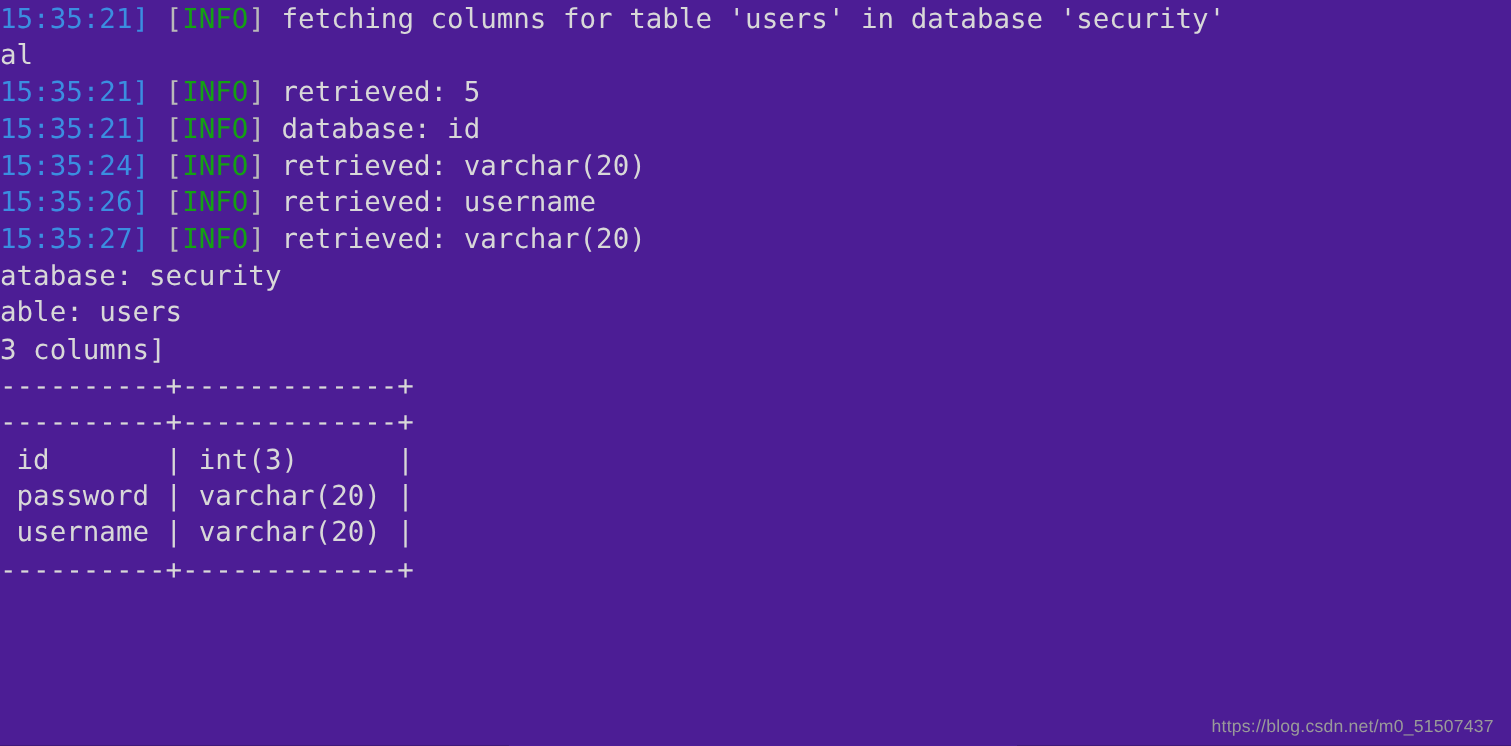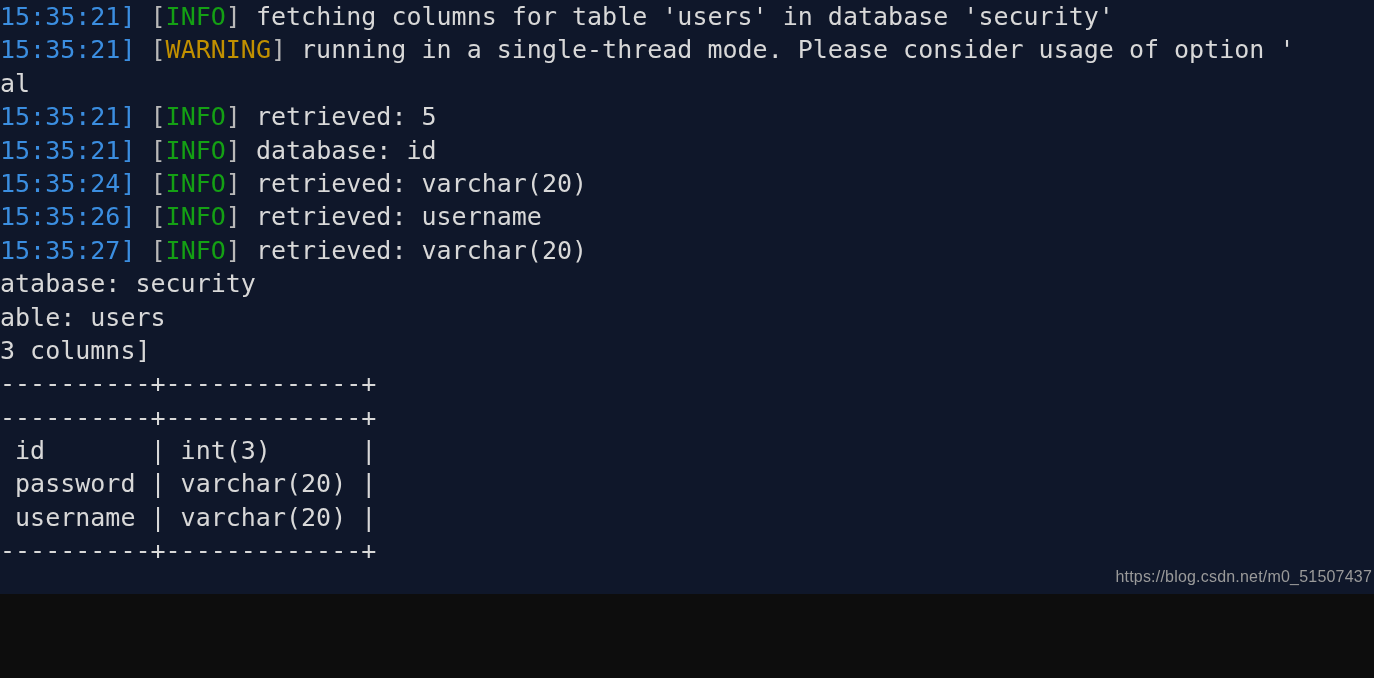--- a/index.html
+++ b/index.html
@@ -10,22 +10,22 @@
   }
   body {
     width: 1374px;
     height: 678px;
     overflow: hidden;
     font-family: "DejaVu Sans Mono", "Liberation Mono", monospace;
   }
   #terminal {
     position: relative;
     width: 1374px;
-    height: 594px;
-    background: #0f172a;
+    height: 678px;
+    background: #4c1d95;
     overflow: hidden;
   }
   .console {
     position: absolute;
     left: 0;
     top: 0;
     width: 1374px;
     padding: 0;
     margin: 0;
   }
@@ -41,36 +41,35 @@
   }
   .ts      { color: #3b8ee0; }
   .lvl-info    { color: #14a014; }
   .lvl-warning { color: #c19000; }
   .brk     { color: #b9b9b9; }
   .msg     { color: #d8d8d8; }
   .tbl     { color: #d8d8d8; }
 
   #watermark {
     position: absolute;
-    right: 2px;
+    right: 16px;
     bottom: 8px;
     font-family: "Liberation Sans", sans-serif;
     font-size: 16px;
     color: #9a9a9a;
     letter-spacing: 0.2px;
     white-space: pre;
   }
 </style>
 </head>
 <body>
 
 <div id="terminal">
   <div class="console" id="console">
       <div class="line"><span class="ts">15:35:21]</span> <span class="brk">[</span><span class="lvl-info">INFO</span><span class="brk">]</span><span class="msg"> fetching columns for table 'users' in database 'security'</span></div>
-      <div class="line"><span class="ts">15:35:21]</span> <span class="brk">[</span><span class="lvl-warning">WARNING</span><span class="brk">]</span><span class="msg"> running in a single-thread mode. Please consider usage of option '</span></div>
       <div class="line"><span class="msg">al</span></div>
       <div class="line"><span class="ts">15:35:21]</span> <span class="brk">[</span><span class="lvl-info">INFO</span><span class="brk">]</span><span class="msg"> retrieved: 5</span></div>
       <div class="line"><span class="ts">15:35:21]</span> <span class="brk">[</span><span class="lvl-info">INFO</span><span class="brk">]</span><span class="msg"> database: id</span></div>
       <div class="line"><span class="ts">15:35:24]</span> <span class="brk">[</span><span class="lvl-info">INFO</span><span class="brk">]</span><span class="msg"> retrieved: varchar(20)</span></div>
       <div class="line"><span class="ts">15:35:26]</span> <span class="brk">[</span><span class="lvl-info">INFO</span><span class="brk">]</span><span class="msg"> retrieved: username</span></div>
       <div class="line"><span class="ts">15:35:27]</span> <span class="brk">[</span><span class="lvl-info">INFO</span><span class="brk">]</span><span class="msg"> retrieved: varchar(20)</span></div>
       <div class="line"><span class="msg">atabase: security</span></div>
       <div class="line"><span class="msg">able: users</span></div>
       <div class="line"><span class="msg">3 columns]</span></div>
       <div class="line"><span class="tbl">----------+-------------+</span></div>

